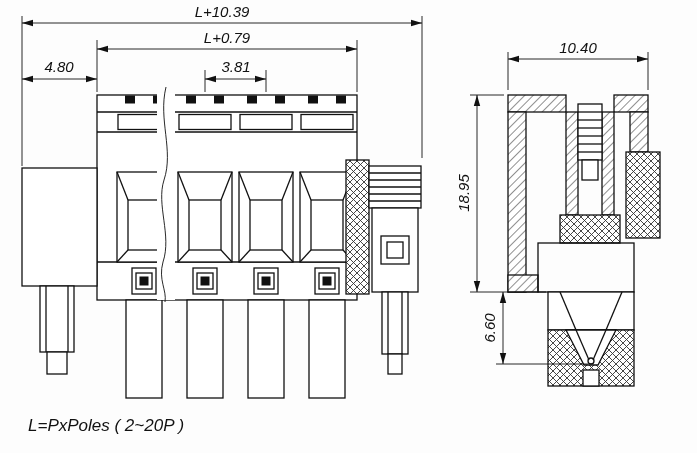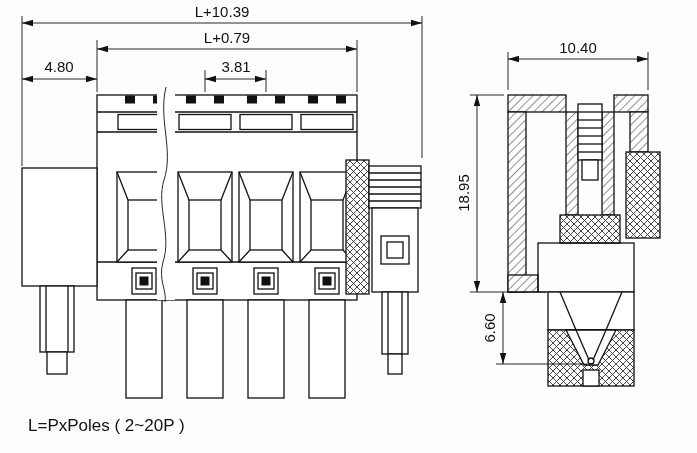--- a/index.html
+++ b/index.html
@@ -2,20 +2,21 @@
 <html><head>
 <meta charset="utf-8">
 <style>
   html,body{margin:0;padding:0;background:#fff;}
   .canvas{
     position:relative;
     width:697px;height:453px;
     background:#fdfdfd;
     font-family:"Liberation Sans", sans-serif;
     overflow:hidden;
+    font-style:italic;
   }
   svg text{
     font-family:"Liberation Sans", sans-serif;
     fill:#111;
   }
   .dim-text{font-size:15px;}
   .note-text{font-size:17px;}
   .obj{stroke:#111;stroke-width:1.3;fill:none;}
   .objw{stroke:#111;stroke-width:1.3;fill:#fff;}
   .dim{stroke:#111;stroke-width:0.9;fill:none;}

